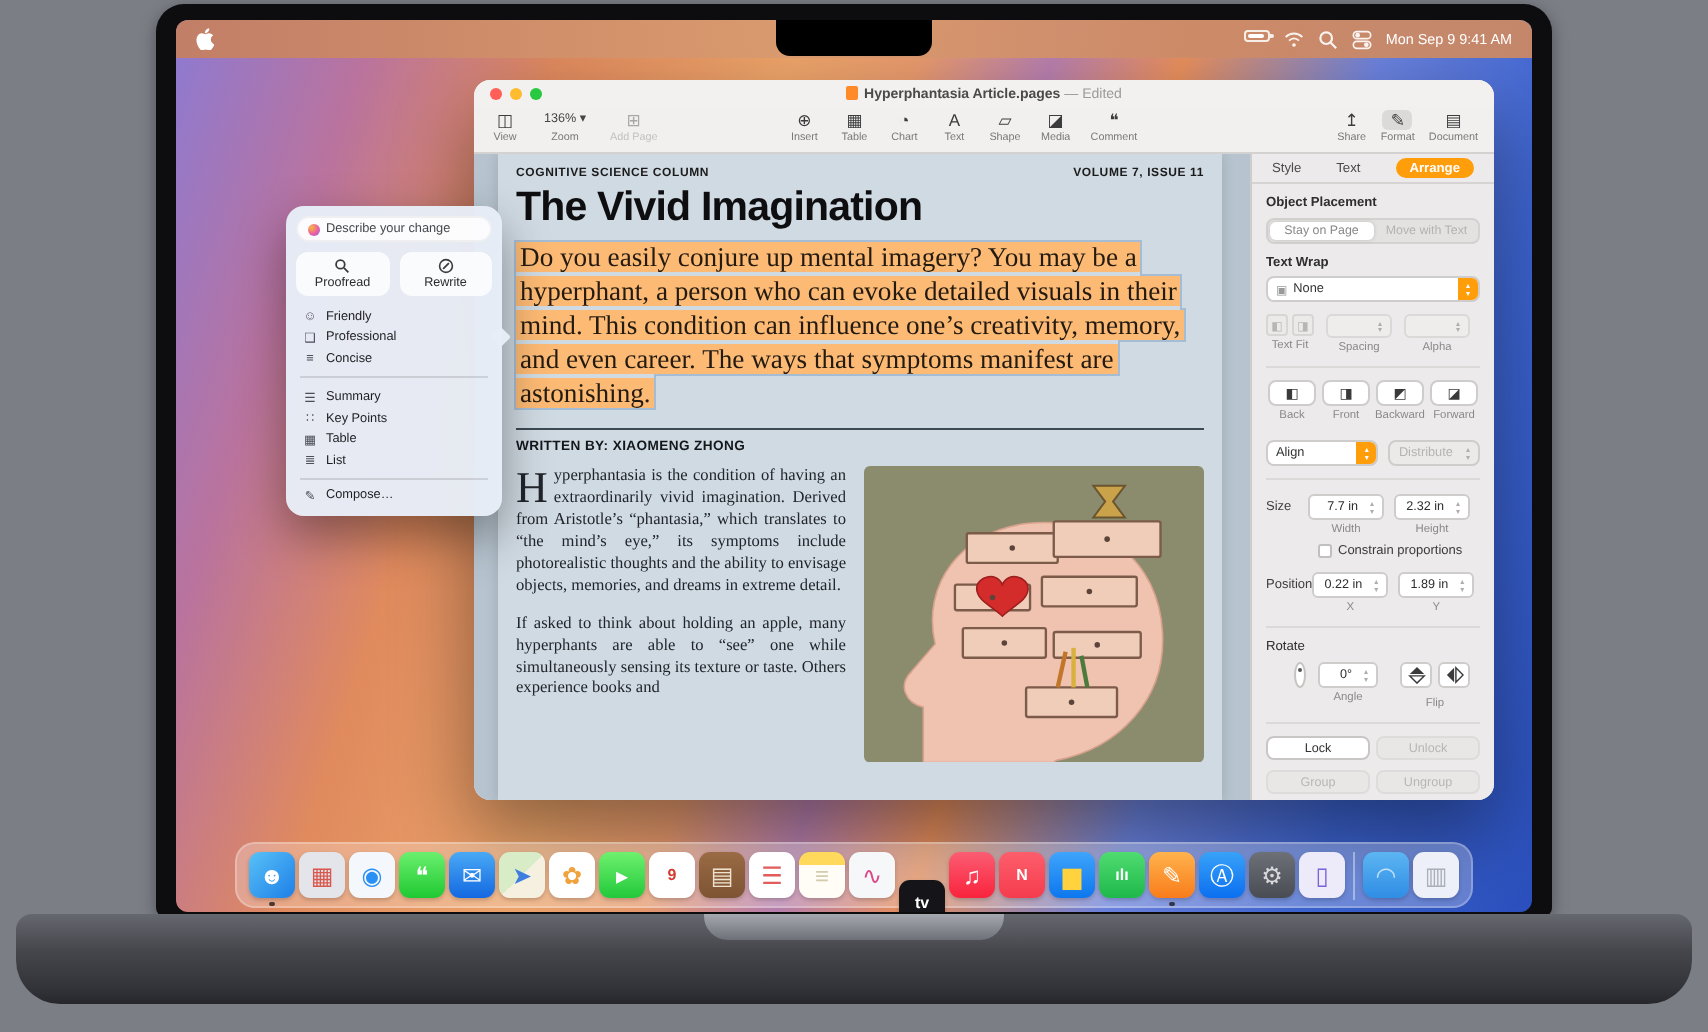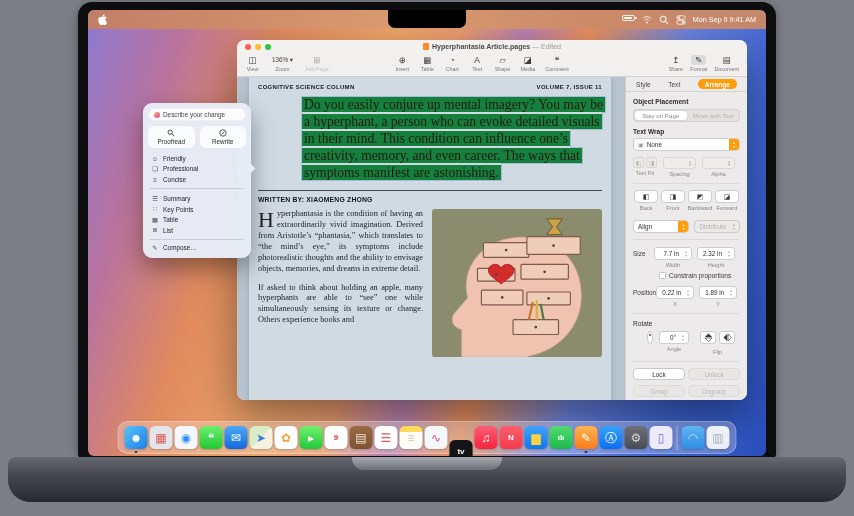--- a/index.html
+++ b/index.html
@@ -53,21 +53,21 @@
   .tb-item.active .tb-ic { background:#dcdad9; border-radius:3px; padding:0 4px; }
 
   .wcontent { display:flex; height:323px; }
 
   
   .doc-area { flex:1; position:relative; background:#b7c4cf; overflow:hidden; }
   .page { position:absolute; left:12px; top:0; width:362px; height:324px; background:#d0dae2; padding:7px 9px; box-shadow:0 0 6px rgba(0,0,0,.15); }
   .kicker-row { display:flex; justify-content:space-between; font-size:6px; font-weight:700; letter-spacing:.3px; color:#1b1b1c; }
   .a-title { margin-top:3px; font-size:20.5px; font-weight:700; letter-spacing:-.4px; line-height:1.03; color:#0e0e10; }
   .intro { margin-top:7px; font-family:"Liberation Serif", serif; font-size:13.6px; line-height:1.25; color:#231b11; width:352px; }
-  .intro .hl { background:#15803d; box-decoration-break:clone; -webkit-box-decoration-break:clone; padding:0 2px; outline:1px solid rgba(130,165,200,.55);margin-left:44px; }
+  .intro .hl { background:#fdba74; box-decoration-break:clone; -webkit-box-decoration-break:clone; padding:0 2px; outline:1px solid rgba(130,165,200,.55); }
   .rule { margin-top:8px; border-top:1.3px solid #3c4a55; }
   .byline { margin-top:5px; font-size:6.8px; font-weight:700; color:#14171a; letter-spacing:.2px; }
   .article { margin-top:6px; display:flex; gap:9px; }
   .colL { width:174px; font-family:"Liberation Serif", serif; font-size:8.3px; line-height:1.32; color:#21252b; text-align:justify; }
   .dropcap { float:left; font-size:22px; line-height:.82; padding:2px 3px 0 0; font-weight:400; }
   .colL p + p { margin-top:8px; }
   .illu { width:170px; flex:0 0 auto; }
 
   
   .inspector { width:122px; background:#eceaea; border-left:1px solid #cfcdcc; font-size:6.5px; color:#3a3a3a; overflow:hidden; }
@@ -250,30 +250,31 @@
 
     <div class="wcontent">
 
       <div class="doc-area">
         <div class="page">
           <div class="kicker-row">
             <span>COGNITIVE SCIENCE COLUMN</span>
             <span>VOLUME 7, ISSUE 11</span>
           </div>
           <div class="a-title">
+            <div>The Vivid Imagination</div>
           </div>
           <div class="intro">
             <span class="hl">Do you easily conjure up mental imagery? You may be a hyperphant, a person who can evoke detailed visuals in their mind. This condition can influence one’s creativity, memory, and even career. The ways that symptoms manifest are astonishing.</span>
           </div>
           <div class="rule"></div>
           <div class="byline">WRITTEN BY: XIAOMENG ZHONG</div>
           <div class="article">
             <div class="colL">
               <p><span class="dropcap">H</span><span>yperphantasia is the condition of having an extraordinarily vivid imagination. Derived from Aristotle’s “phantasia,” which translates to “the mind’s eye,” its symptoms include photorealistic thoughts and the ability to envisage objects, memories, and dreams in extreme detail.</span></p>
-              <p>If asked to think about holding an apple, many hyperphants are able to “see” one while simultaneously sensing its texture or change. Others experience books and</p>
+              <p>If asked to think about holding an apple, many hyperphants are able to “see” one while simultaneously sensing its texture or taste. Others experience books and</p>
             </div>
             <svg class="illu" viewBox="0 0 172 150">
               <rect x="0" y="0" width="172" height="150" rx="3" fill="#8b8c6e"></rect>
               <path d="M30 150 L30 122 C21 120 17 111 24 104 L36 90 C29 60 49 33 83 29 C121 25 149 48 151 84 C153 118 129 143 97 149 L96 150 Z" fill="#efc3b0" stroke="#d8a18c" stroke-width="0.8"></path>
               <polygon points="116,10 132,10 126,18 132,26 116,26 122,18" fill="#caa24a" stroke="#6b5530" stroke-width="1"></polygon>
               <g fill="#f0cdb8" stroke="#7d5b4a" stroke-width="1.2">
                 <rect x="52" y="34" width="46" height="15" rx="1"></rect>
                 <rect x="96" y="28" width="54" height="18" rx="1"></rect>
                 <rect x="46" y="60" width="38" height="13" rx="1"></rect>
                 <rect x="90" y="56" width="48" height="15" rx="1"></rect>

